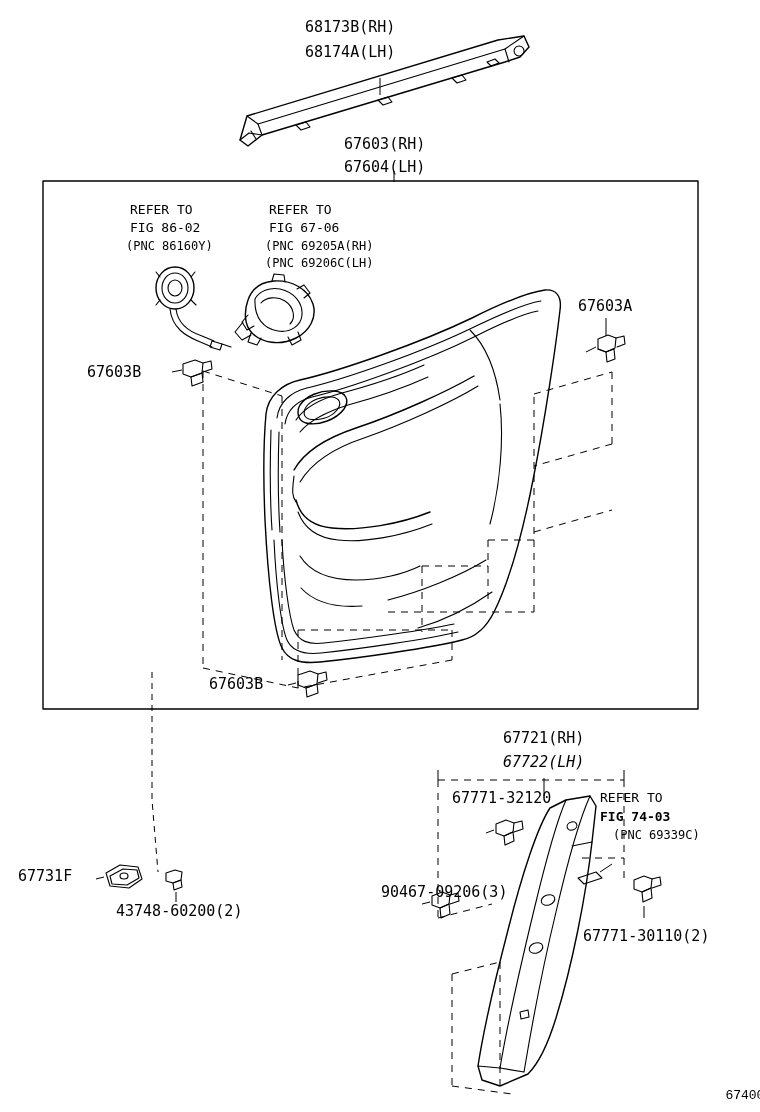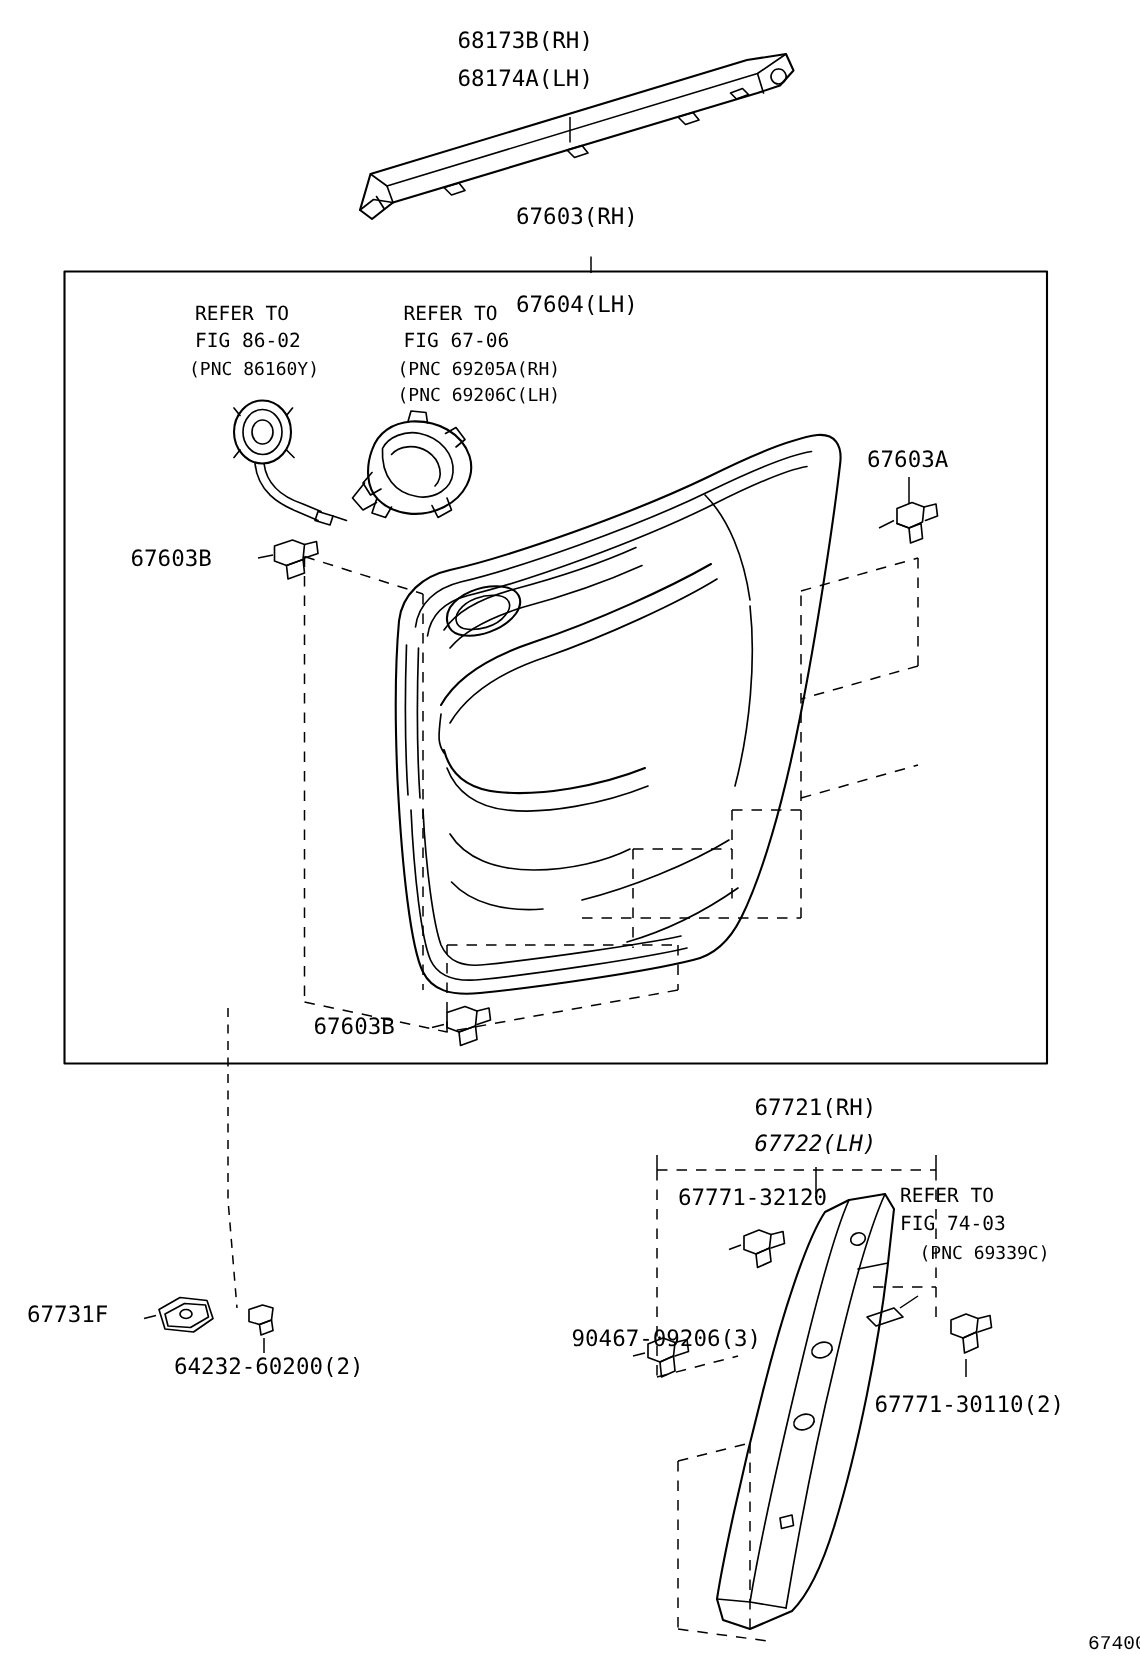--- a/index.html
+++ b/index.html
@@ -266,21 +266,21 @@
       <path class="ld" d="M624 780 L624 770"></path>
       <path class="ld" d="M438 780 L438 770"></path>
     </g>
 
   </svg>
 
   <div class="lbl" style="left:305px; top:19px;">68173B(RH)</div>
   <div class="lbl" style="left:305px; top:44px;">68174A(LH)</div>
 
   <div class="lbl" style="left:344px; top:136px;">67603(RH)</div>
-  <div class="lbl" style="left:344px; top:159px;margin-top:36px;">67604(LH)</div>
+  <div class="lbl" style="left:344px; top:159px;">67604(LH)</div>
 
   <div class="lbl sm" style="left:130px; top:202px;">REFER TO</div>
   <div class="lbl sm" style="left:130px; top:220px;">FIG 86-02</div>
   <div class="lbl xs" style="left:126px; top:239px;">(PNC 86160Y)</div>
 
   <div class="lbl sm" style="left:269px; top:202px;">REFER TO</div>
   <div class="lbl sm" style="left:269px; top:220px;">FIG 67-06</div>
   <div class="lbl xs" style="left:265px; top:239px;">(PNC 69205A(RH)</div>
   <div class="lbl xs" style="left:265px; top:256px;text-align:center;">(PNC 69206C(LH)</div>
 
@@ -288,23 +288,23 @@
   <div class="lbl" style="left:87px; top:364px;">67603B</div>
   <div class="lbl" style="left:209px; top:676px;">67603B</div>
 
   <div class="lbl" style="left:503px; top:730px;text-align:right;">67721(RH)</div>
   <div class="lbl" style="left:503px; top:754px;font-style:italic;">67722(LH)</div>
 
   <div class="lbl" style="left:452px; top:790px;">67771-32120</div>
   <div class="lbl" style="left:381px; top:884px;">90467-09206(3)</div>
 
   <div class="lbl sm" style="left:600px; top:790px;">REFER TO</div>
-  <div class="lbl sm" style="left:600px; top:809px;">FIG 74-03</div>
+  <div class="lbl sm" style="left:600px; top:809px;font-weight:bold;">FIG 74-03</div>
   <div class="lbl xs" style="left:613px; top:828px;">(PNC 69339C)</div>
 
   <div class="lbl" style="left:583px; top:928px;">67771-30110(2)</div>
 
   <div class="lbl" style="left:18px; top:868px;">67731F</div>
-  <div class="lbl" style="left:116px; top:903px;">64232-60200(2)</div>
+  <div class="lbl" style="left:116px; top:903px;">43748-60200(2)</div>
 
   <div class="lbl footer-code">674004E</div>
 
 </div>
 
 </body></html>

